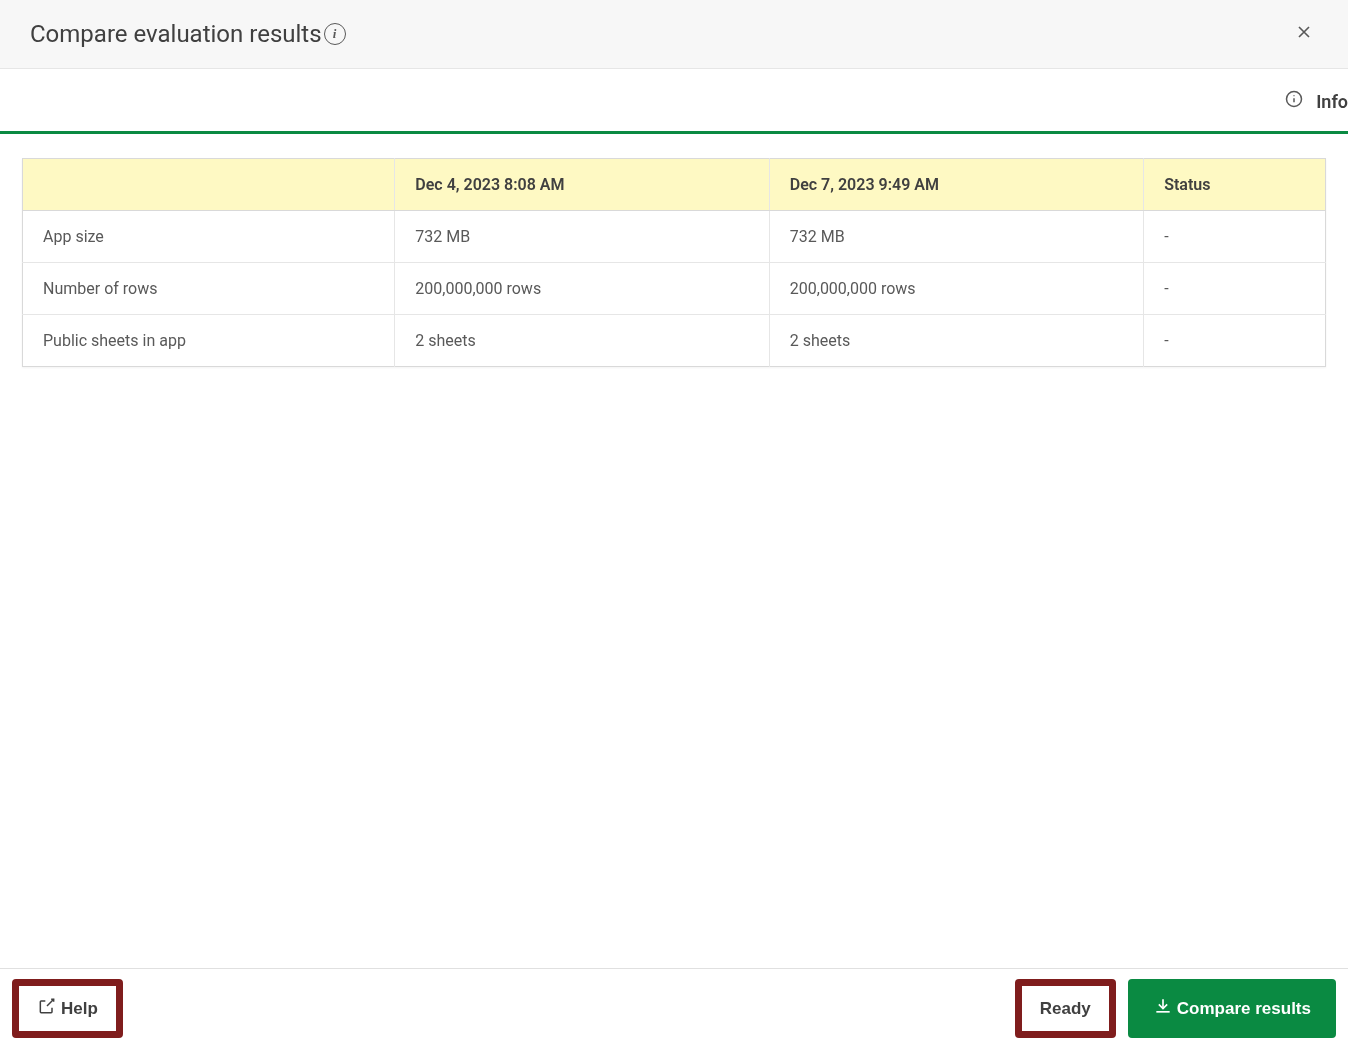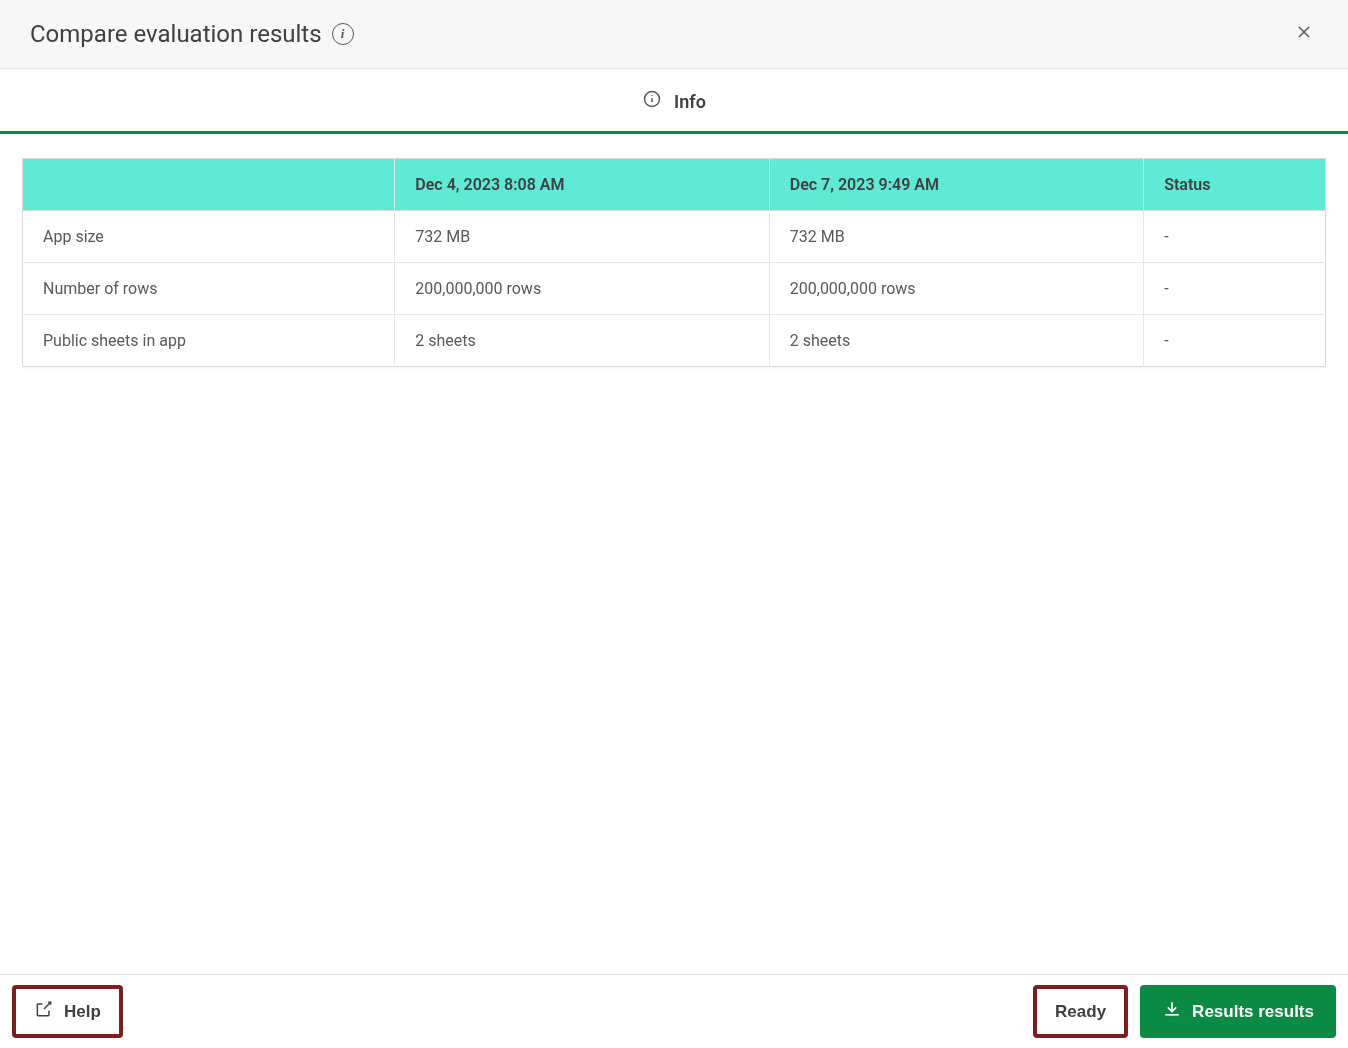--- a/index.html
+++ b/index.html
@@ -26,21 +26,21 @@
       display: flex;
       align-items: center;
       justify-content: space-between;
       padding: 18px 30px 18px 30px;
       background: #f7f7f7;
       border-bottom: 1px solid #e6e6e6;
     }
     .header-title-wrap {
       display: flex;
       align-items: center;
-      gap: 10px;
+      gap: 2px;
     }
     .header-title {
       font-size: 24px;
       font-weight: 400;
       color: #404040;
     }
     .info-icon-circle {
       width: 22px;
       height: 22px;
       border: 1.5px solid #595959;
@@ -70,21 +70,21 @@
       stroke-width: 2;
     }
     .tabs {
       display: flex;
       border-bottom: 1px solid #e0e0e0;
     }
     .tab {
       flex: 1;
       display: flex;
       align-items: center;
-      justify-content: center;
+      justify-content: flex-end;
       gap: 12px;
       padding: 20px 0;
       font-size: 18px;
       font-weight: 600;
       color: #595959;
       cursor: pointer;
       position: relative;
     }
     .tab.active {
       color: #404040;
@@ -115,21 +115,21 @@
     }
     .compare-table th,
     .compare-table td {
       padding: 16px 20px;
       text-align: left;
       font-size: 16px;
       border-bottom: 1px solid #e6e6e6;
       color: #595959;
     }
     .compare-table thead th {
-      background: #5eead4;
+      background: #fef9c3;
       font-weight: 600;
       color: #404040;
       border-bottom: 1px solid #d9d9d9;
     }
     .compare-table tbody tr:last-child td {
       border-bottom: none;
     }
     .col-metric {
       width: 340px;
     }
@@ -159,27 +159,27 @@
       padding: 10px 12px;
       border-top: 1px solid #e0e0e0;
     }
     .footer-left, .footer-right {
       display: flex;
       gap: 12px;
     }
     .btn {
       display: inline-flex;
       align-items: center;
-      gap: 10px;
+      gap: 4px;
       padding: 10px 18px;
       font-size: 17px;
       font-weight: 600;
       border-radius: 4px;
       cursor: pointer;
-      border: 4px solid #7f1d1d;
+      border: 7px solid #7f1d1d;
       background: #fff;
       color: #404040;
     }
     .btn-primary {
       background: #0a8a42;
       border-color: #0a8a42;
       color: #fff;
     }
     .btn svg {
       width: 20px;
@@ -290,18 +290,18 @@
         <span>Ready</span>
       </button>
       <button class="btn btn-primary">
         <span class="download-icon">
           <svg viewBox="0 0 24 24">
             <path d="M12 4v11"></path>
             <path d="M7 10l5 5 5-5"></path>
             <path d="M4 19h16"></path>
           </svg>
         </span>
-        <span>Results results</span>
+        <span>Compare results</span>
       </button>
     </div>
   </div>
 
 </div>
 
 </body></html>

